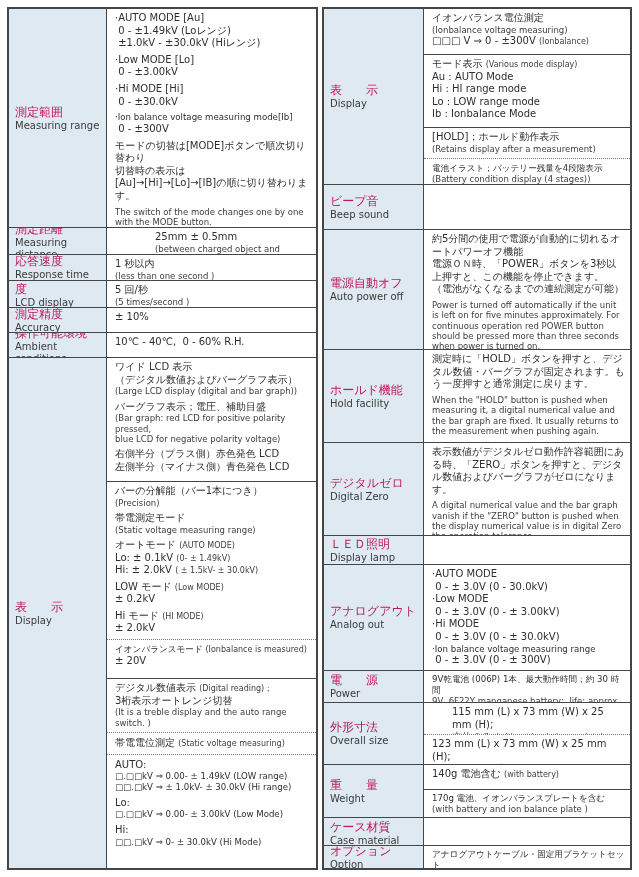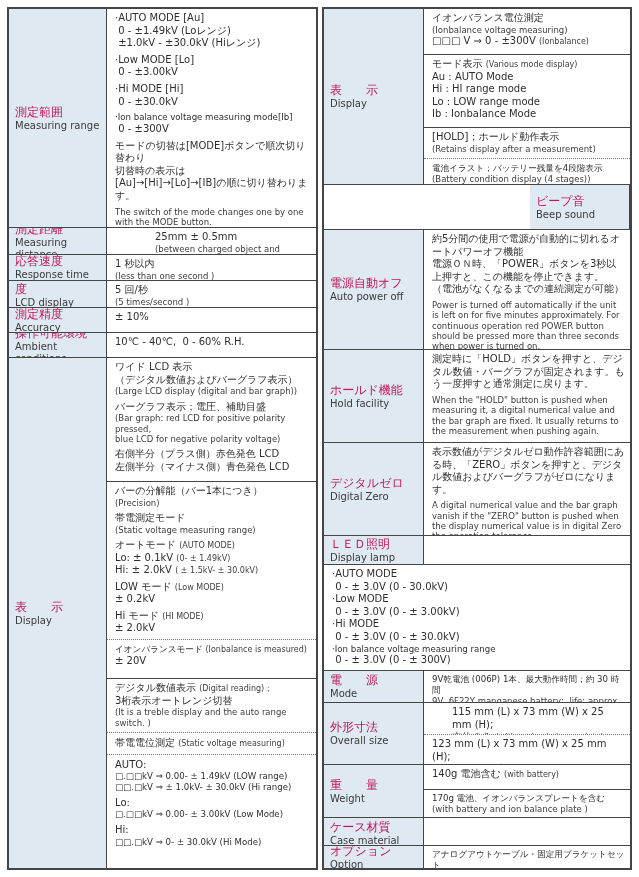--- a/index.html
+++ b/index.html
@@ -196,21 +196,21 @@
           </div>
           <div class="section grow sep-solid">
             <div class="line"><span class="jp">[HOLD]；ホールド動作表示</span></div>
             <div class="line en-line">(Retains display after a measurement)</div>
             <div class="dotline"></div>
             <div class="line fit"><span class="jp">電池イラスト；バッテリー残量を4段階表示</span></div>
             <div class="line en-line">(Battery condition display (4 stages))</div>
           </div>
         </div>
       </div>
-      <div class="row" style="height: 45px; justify-content: flex-end;">
+      <div class="row" style="height: 45px;">
         <div class="label">
           <div class="label-jp">ビープ音</div>
           <div class="label-en">Beep sound</div>
         </div>
       </div>
       <div class="row" style="height: 120px;">
         <div class="label">
           <div class="label-jp">電源自動オフ</div>
           <div class="label-en">Auto power off</div>
         </div>
@@ -247,37 +247,41 @@
           </div>
         </div>
       </div>
       <div class="row" style="height: 29px;">
         <div class="label">
           <div class="label-jp">ＬＥＤ照明</div>
           <div class="label-en">Display lamp</div>
         </div>
       </div>
       <div class="row" style="height: 106px;">
+        <div class="label">
+          <div class="label-jp">アナログアウト</div>
+          <div class="label-en">Analog out</div>
+        </div>
         <div class="value">
           <div class="section grow">
             <div class="line"><span class="jp">·AUTO MODE</span></div>
             <div class="line"><span class="jp"> 0 - ± 3.0V (0 - 30.0kV)</span></div>
             <div class="line"><span class="jp">·Low MODE</span></div>
             <div class="line"><span class="jp"> 0 - ± 3.0V (0 - ± 3.00kV)</span></div>
             <div class="line"><span class="jp">·Hi MODE</span></div>
             <div class="line"><span class="jp"> 0 - ± 3.0V (0 - ± 30.0kV)</span></div>
             <div class="line fit"><span class="jp">·Ion balance voltage measuring range</span></div>
             <div class="line"><span class="jp"> 0 - ± 3.0V (0 - ± 300V)</span></div>
           </div>
         </div>
       </div>
       <div class="row" style="height: 32px;">
         <div class="label">
           <div class="label-jp">電　　源</div>
-          <div class="label-en">Mode</div>
+          <div class="label-en">Power</div>
         </div>
         <div class="value">
           <div class="section grow">
             <div class="line fit"><span class="jp">9V乾電池 (006P) 1本、最大動作時間；約 30 時間</span></div>
             <div class="line en-line">9V, 6F22Y manganese battery;  life: approx. 30 h</div>
           </div>
         </div>
       </div>
       <div class="row" style="height: 62px;">
         <div class="label">

